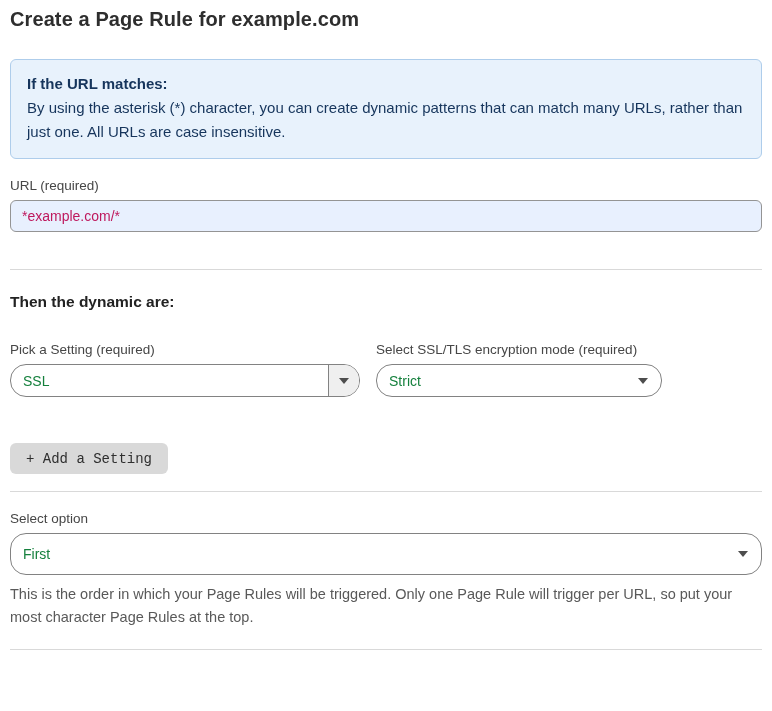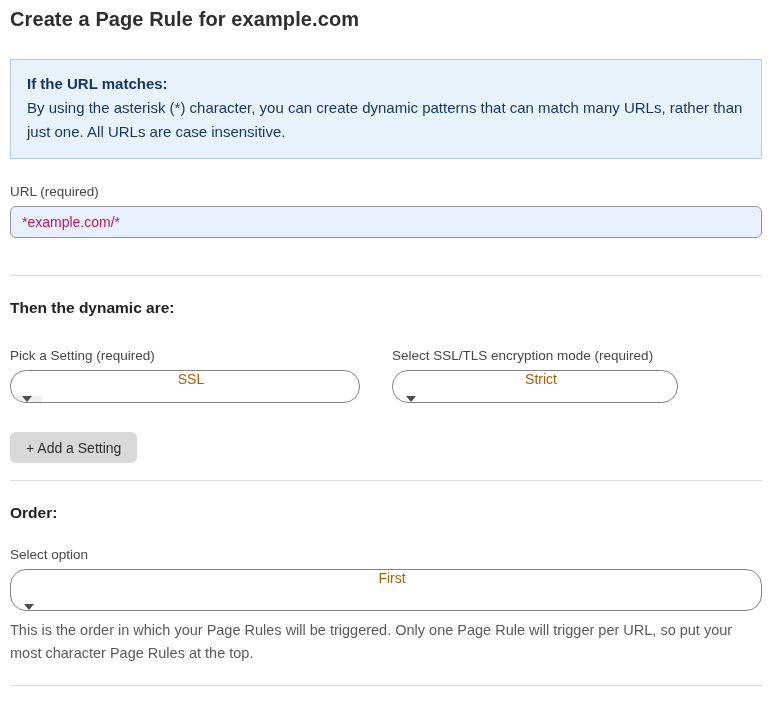--- a/index.html
+++ b/index.html
@@ -16,37 +16,37 @@
     font-size: 20px;
     font-weight: 700;
     color: #2e2e2e;
     letter-spacing: 0.1px;
     margin-bottom: 28px;
   }
 
   .info-box {
     background: #e8f2fc;
     border: 1px solid #aecdeb;
-    border-radius: 0;
+    border-radius: 6px;
     padding: 12px 12px 14px 16px;
     color: #16355c;
     font-size: 15px;
     line-height: 24px;
   }
   .info-box .info-heading { font-weight: 700; }
   .info-box a.info-link {
     color: #2060c8;
     text-decoration: underline;
     cursor: pointer;
   }
 
   .field-label {
     font-size: 13.5px;
     color: #464646;
-    margin-top: 25px;
+    margin-top: 19px;
     margin-bottom: 7px;
   }
 
   .url-input {
     display: block;
     width: 100%;
     height: 32px;
     background: #e8f0fe;
     border: 1px solid #949494;
     border-radius: 6px;
@@ -66,38 +66,37 @@
   .divider.d2 { margin-top: 17px; }
   .divider.d3 { margin-top: 20px; }
 
   .section-heading {
     font-size: 15.5px;
     font-weight: 700;
     color: #222222;
     margin-top: 23px;
   }
 
-  .selects-row { display: flex; gap: 32px; }
+  .selects-row { display: flex; gap: 16px; }
   .col-setting { width: 350px; }
   .col-mode { width: 286px; }
   .col-setting .field-label, .col-mode .field-label { margin-top: 31px; }
 
   .combo {
     position: relative;
     height: 33px;
     border: 1px solid #828282;
     border-radius: 16px;
     background: #ffffff;
     display: flex;
     align-items: center;
     cursor: pointer;
     font-size: 14px;
-    color: #a16207;
+    color: #15803d;
     overflow: hidden;
-    flex-direction: column;
   }
   .combo .combo-value { padding-left: 12px; flex: 1 1 auto; }
   .combo .arrow-seg {
     width: 31px;
     align-self: stretch;
     border-left: 1px solid #828282;
     background: #efefef;
     display: flex;
     align-items: center;
     justify-content: center;
@@ -124,21 +123,21 @@
     justify-content: center;
     height: 31px;
     border: none;
     border-radius: 6px;
     font-family: "Liberation Sans", sans-serif;
     font-size: 14px;
     padding: 0 16px;
     cursor: pointer;
   }
   .btn-gray { background: #d9d9d9; color: #2f2f2f; }
-  .btn-add { margin-top: 29px; }
+  .btn-add { margin-top: 46px; font-family: Liberation Mono, monospace; }
 
   .help-text {
     margin-top: 8px;
     font-size: 14.5px;
     line-height: 23px;
     color: #595959;
     max-width: 752px;
   }
 </style>
 </head>
@@ -178,21 +177,20 @@
           <span class="tri-down"></span>
         </span>
       </div>
     </div>
   </div>
 
   <button class="btn btn-gray btn-add">+ Add a Setting</button>
 
   <hr class="divider d2">
 
-  <div class="section-heading">Order:</div>
 
   <div class="field-label">Select option</div>
   <div class="combo" style="height:42px;">
     <span class="combo-value">First</span>
     <span class="arrow-plain">
       <span class="tri-down"></span>
     </span>
   </div>
 
   <p class="help-text">This is the order in which your Page Rules will be triggered. Only one Page Rule will trigger per URL, so put your most character Page Rules at the top.</p>

